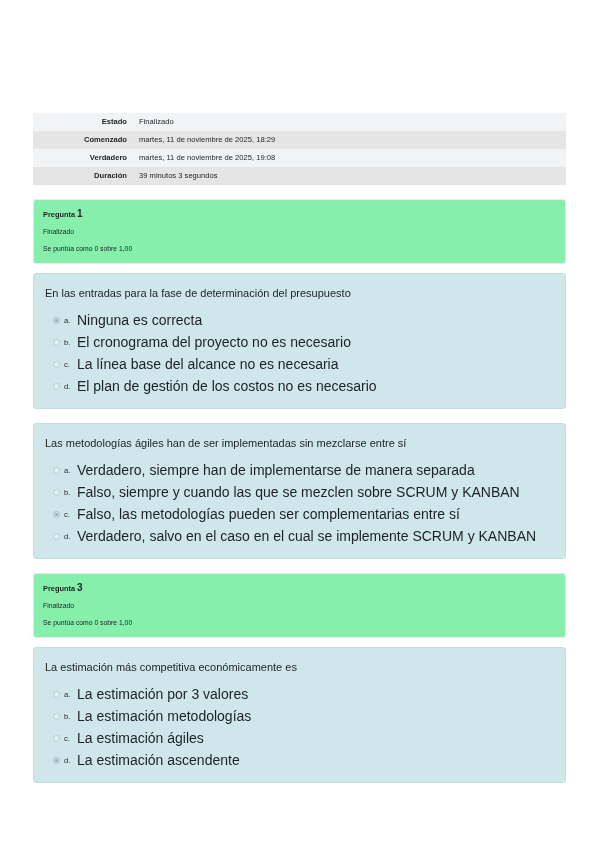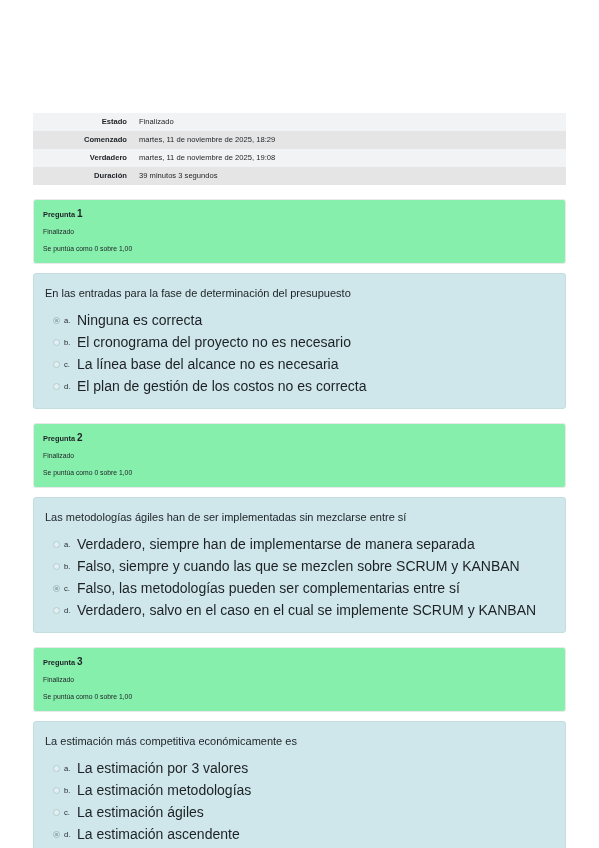--- a/index.html
+++ b/index.html
@@ -212,31 +212,26 @@
                 <span class="ans-text">El cronograma del proyecto no es necesario</span>
               </li>
               <li class="answer-row">
                 <span class="radio"></span>
                 <span class="ans-letter">c.</span>
                 <span class="ans-text">La línea base del alcance no es necesaria</span>
               </li>
               <li class="answer-row">
                 <span class="radio"></span>
                 <span class="ans-letter">d.</span>
-                <span class="ans-text">El plan de gestión de los costos no es correcta</span>
+                <span class="ans-text">El plan de gestión de los costos no es necesario</span>
               </li>
             </ul>
           </div>
         </div>
         <div class="question-block">
-          <div class="question-info">
-            <div class="q-no"><span>Pregunta</span><span class="q-num">2</span></div>
-            <div class="q-state">Finalizado</div>
-            <div class="q-grade">Se puntúa como 0 sobre 1,00</div>
-          </div>
           <div class="answer-panel">
             <div class="q-text">Las metodologías ágiles han de ser implementadas sin mezclarse entre sí</div>
             <ul class="answers">
               <li class="answer-row">
                 <span class="radio"></span>
                 <span class="ans-letter">a.</span>
                 <span class="ans-text">Verdadero, siempre han de implementarse de manera separada</span>
               </li>
               <li class="answer-row">
                 <span class="radio"></span>

